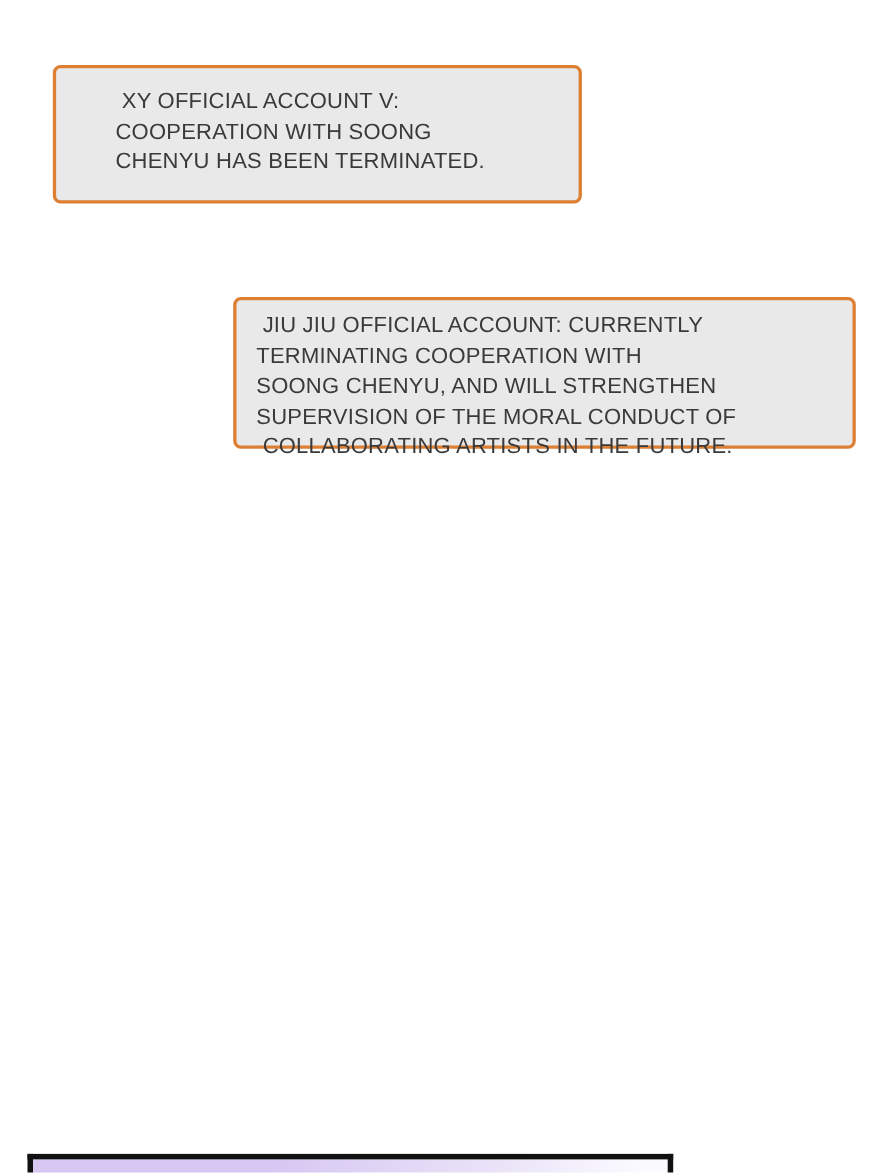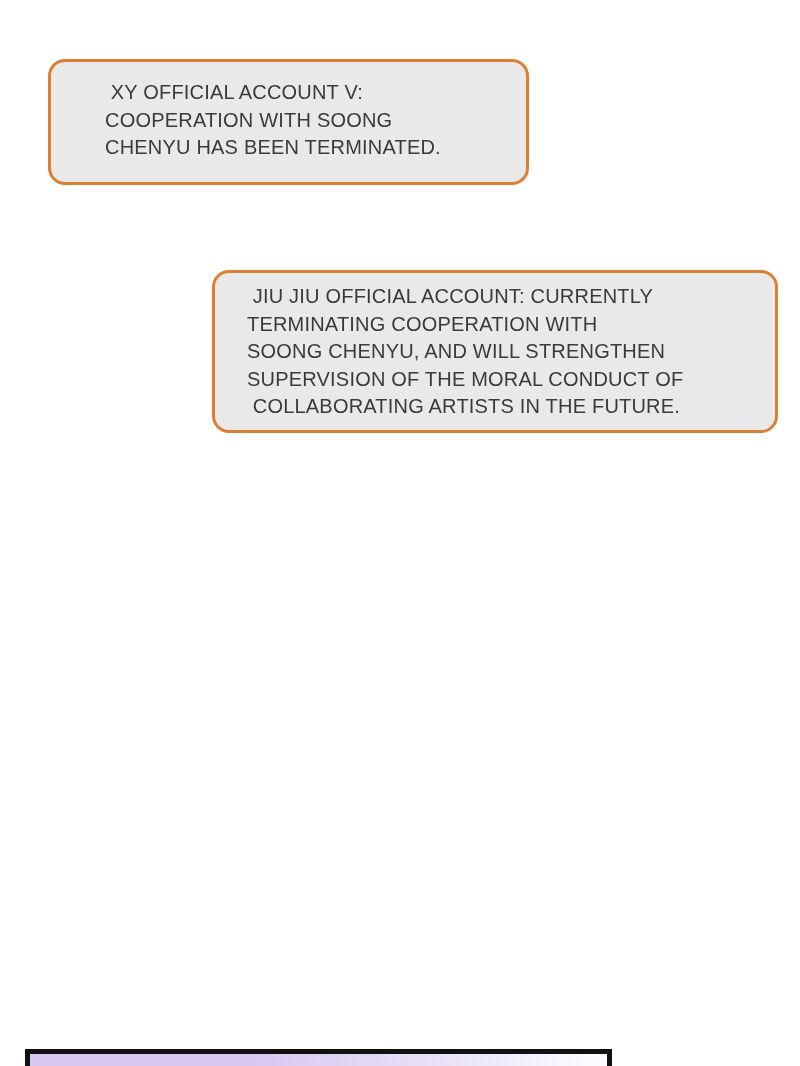--- a/index.html
+++ b/index.html
@@ -16,42 +16,42 @@
   }
   .page {
     position: absolute;
     inset: 0;
   }
   .bubble {
     position: absolute;
     box-sizing: border-box;
     background: var(--bubble-fill, #e9e9e9);
     border: 3px solid var(--bubble-border, #dd7f33);
-    border-radius: 17px;
+    border-radius: 7px;
   }
   .bubble-text {
     white-space: pre;
     font-size: 20px;
     line-height: 27.5px;
     color: var(--bubble-text, #3a3a3a);
     letter-spacing: 0.2px;
   }
   .bubble-xy {
     left: 48px;
     top: 59px;
     width: 481px;
     height: 126px;
     padding: 17px 10px 0 54px;
   }
   .bubble-jiujiu {
     left: 212px;
     top: 270px;
     width: 566px;
-    height: 163px;
-    padding: 10px 8px 0 32px;
+    height: 138px;
+    padding: 10px 8px 0 18px;
   }
   .bubble-beauty-trap {
     left: 25px;
     top: 506px;
     width: 547px;
     height: 199px;
     padding: 30px 10px 0 56px;
   }
   .panel-partial {
     position: absolute;

